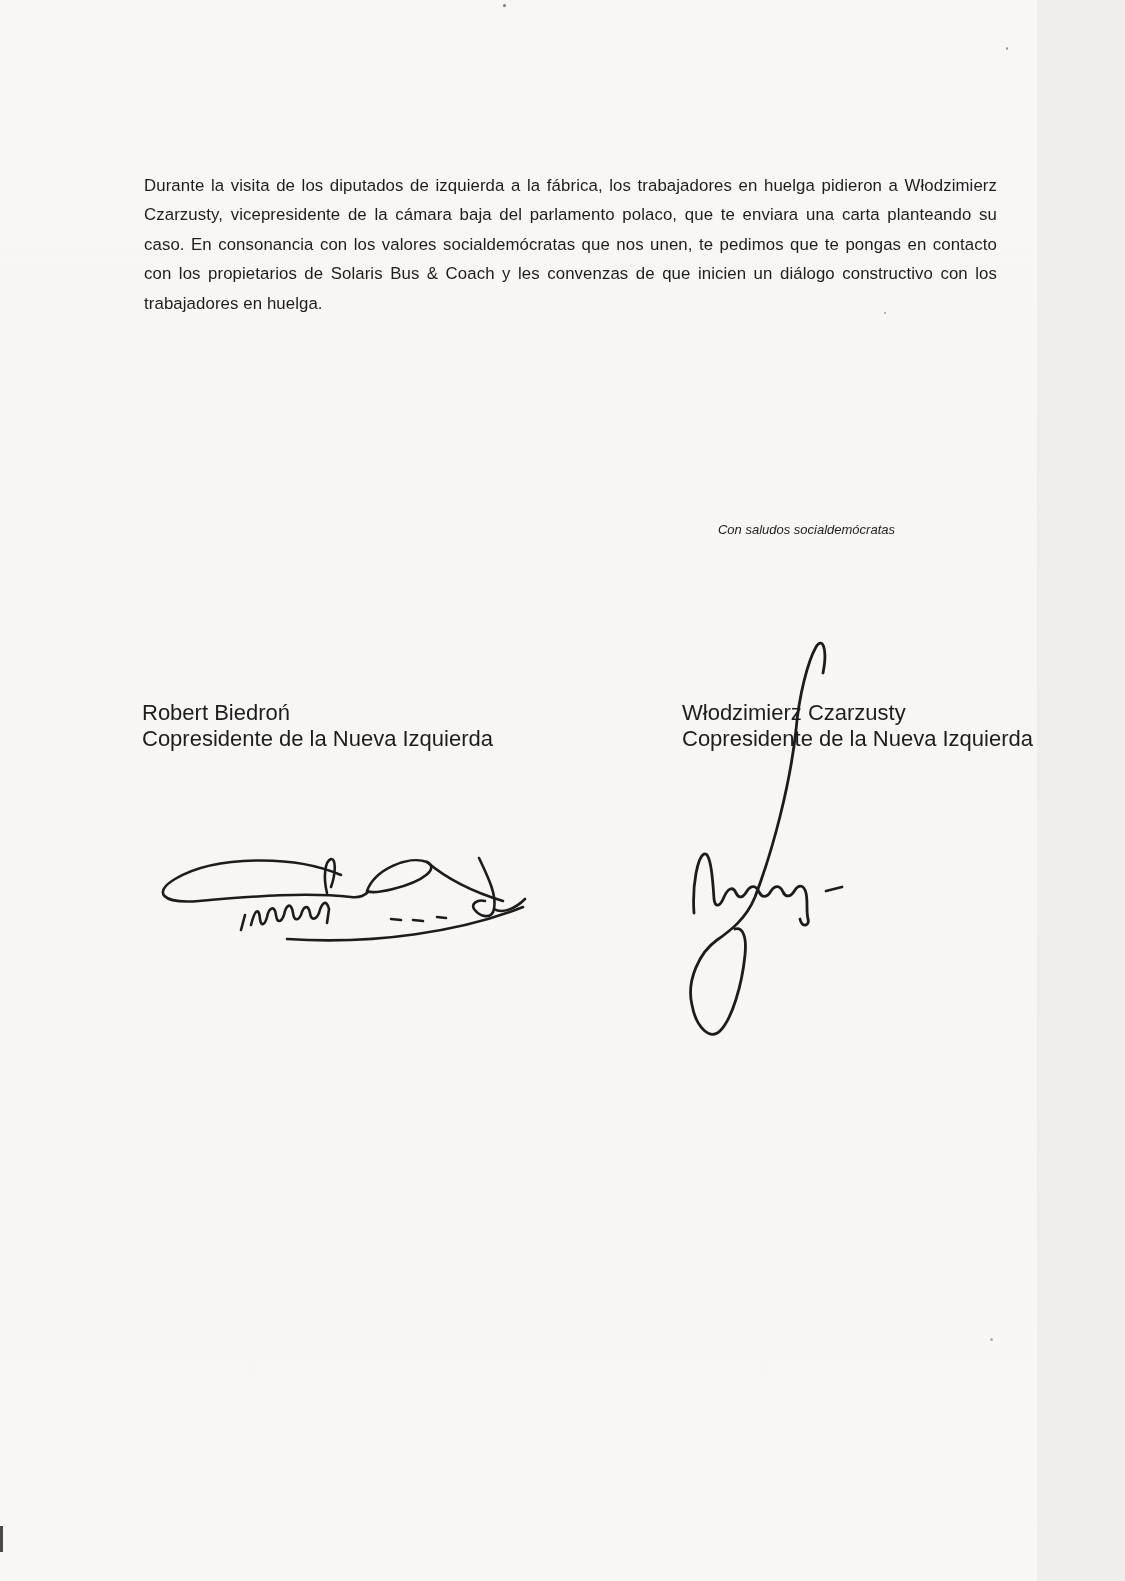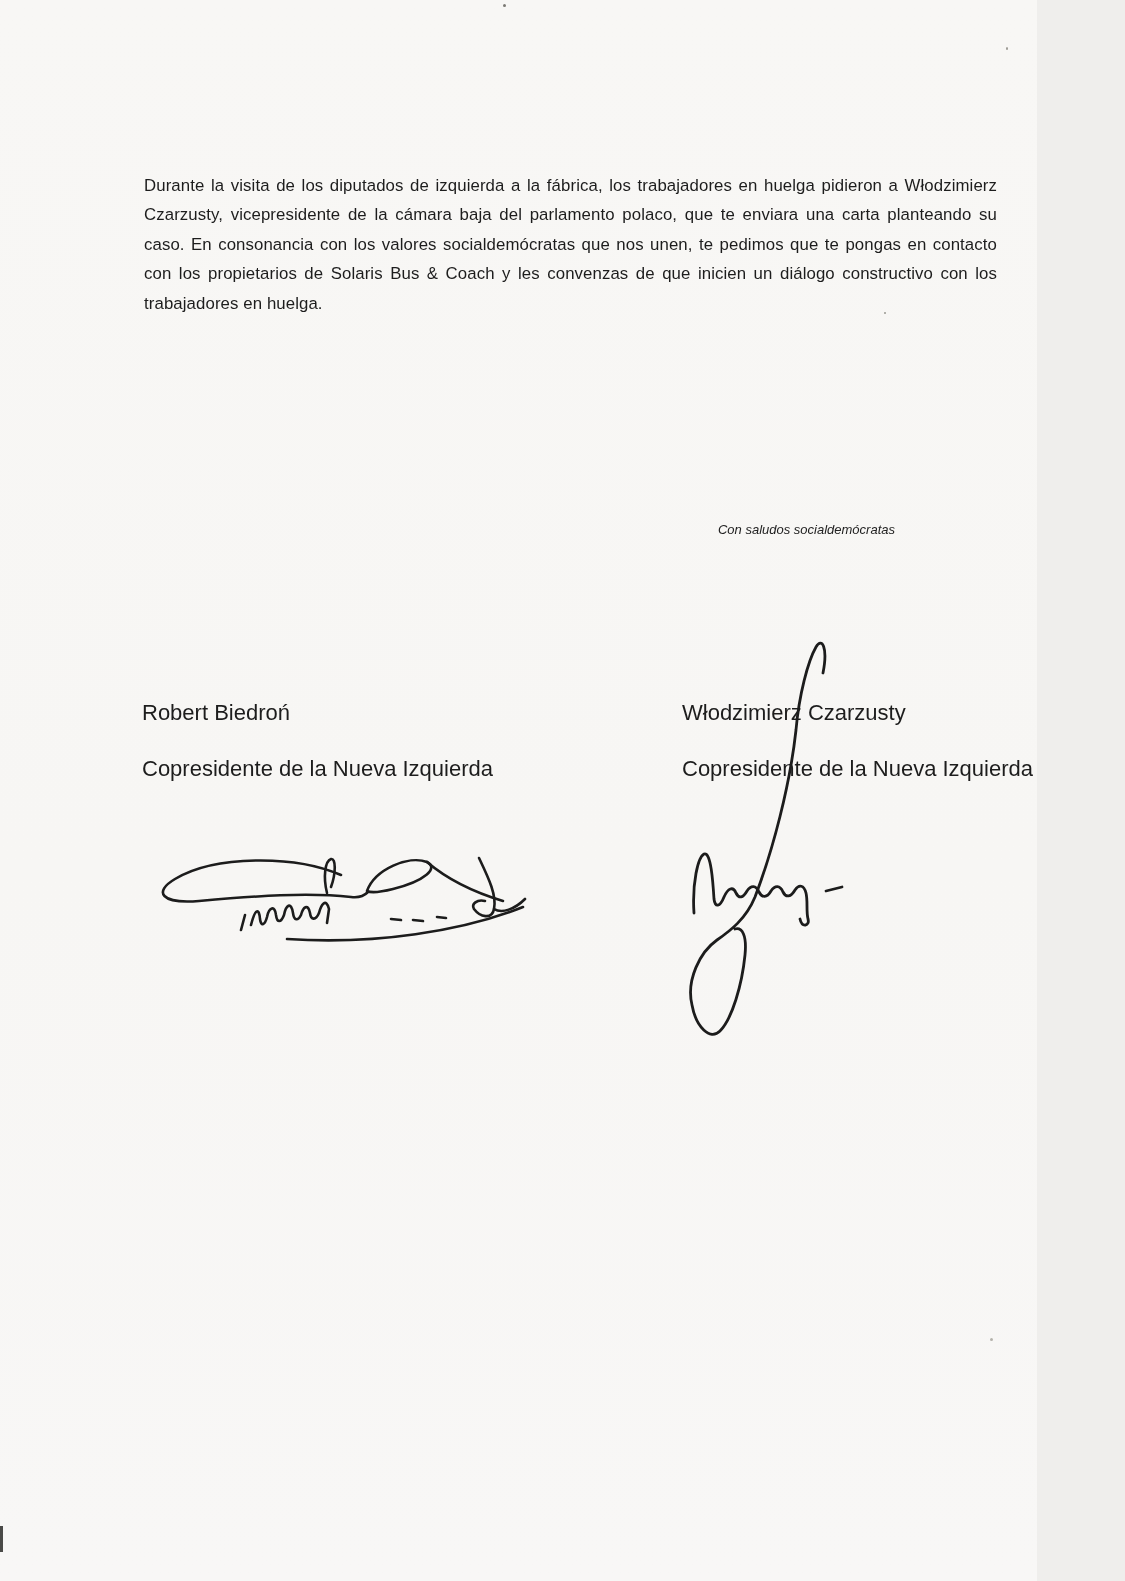--- a/index.html
+++ b/index.html
@@ -48,21 +48,21 @@
     margin: 0;
   }
   .sig-block.left-block  { left: 142px; }
   .sig-block.right-block { left: 682px; }
   .sig-name, .sig-title {
     margin: 0;
     font-size: 22px;
     color: #1d1d1d;
     white-space: nowrap;
   }
-  .sig-title { margin-top: 30px; }
+  .sig-title { }
   .sig-svg {
     position: absolute;
     pointer-events: none;
   }
   .sig-svg.left-sig  { left: 145px; top: 835px; width: 400px; height: 110px; }
   .sig-svg.right-sig { left: 670px; top: 635px; width: 200px; height: 410px; }
   .sig-svg path {
     fill: none;
     stroke: #1c1c1c;
     stroke-linecap: round;

